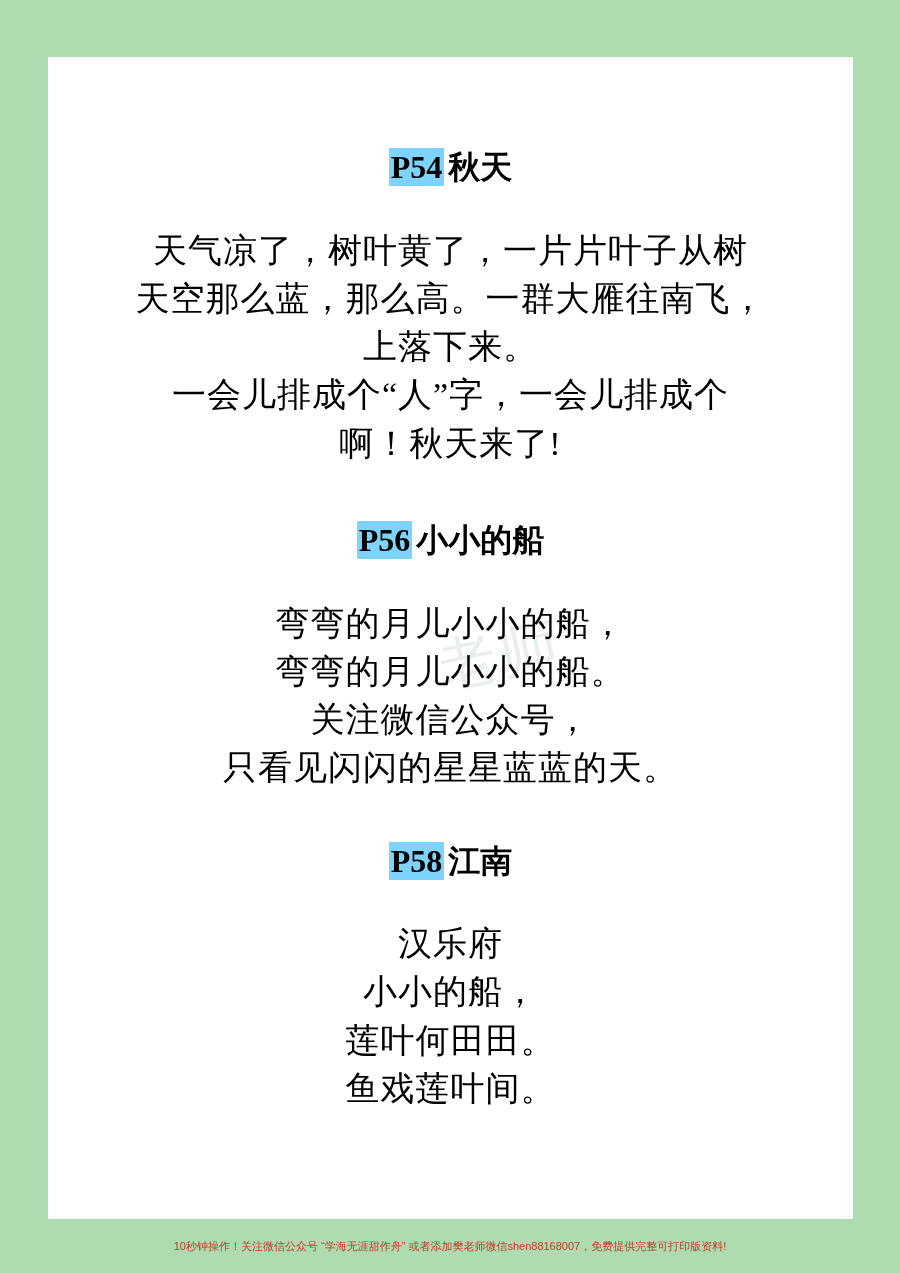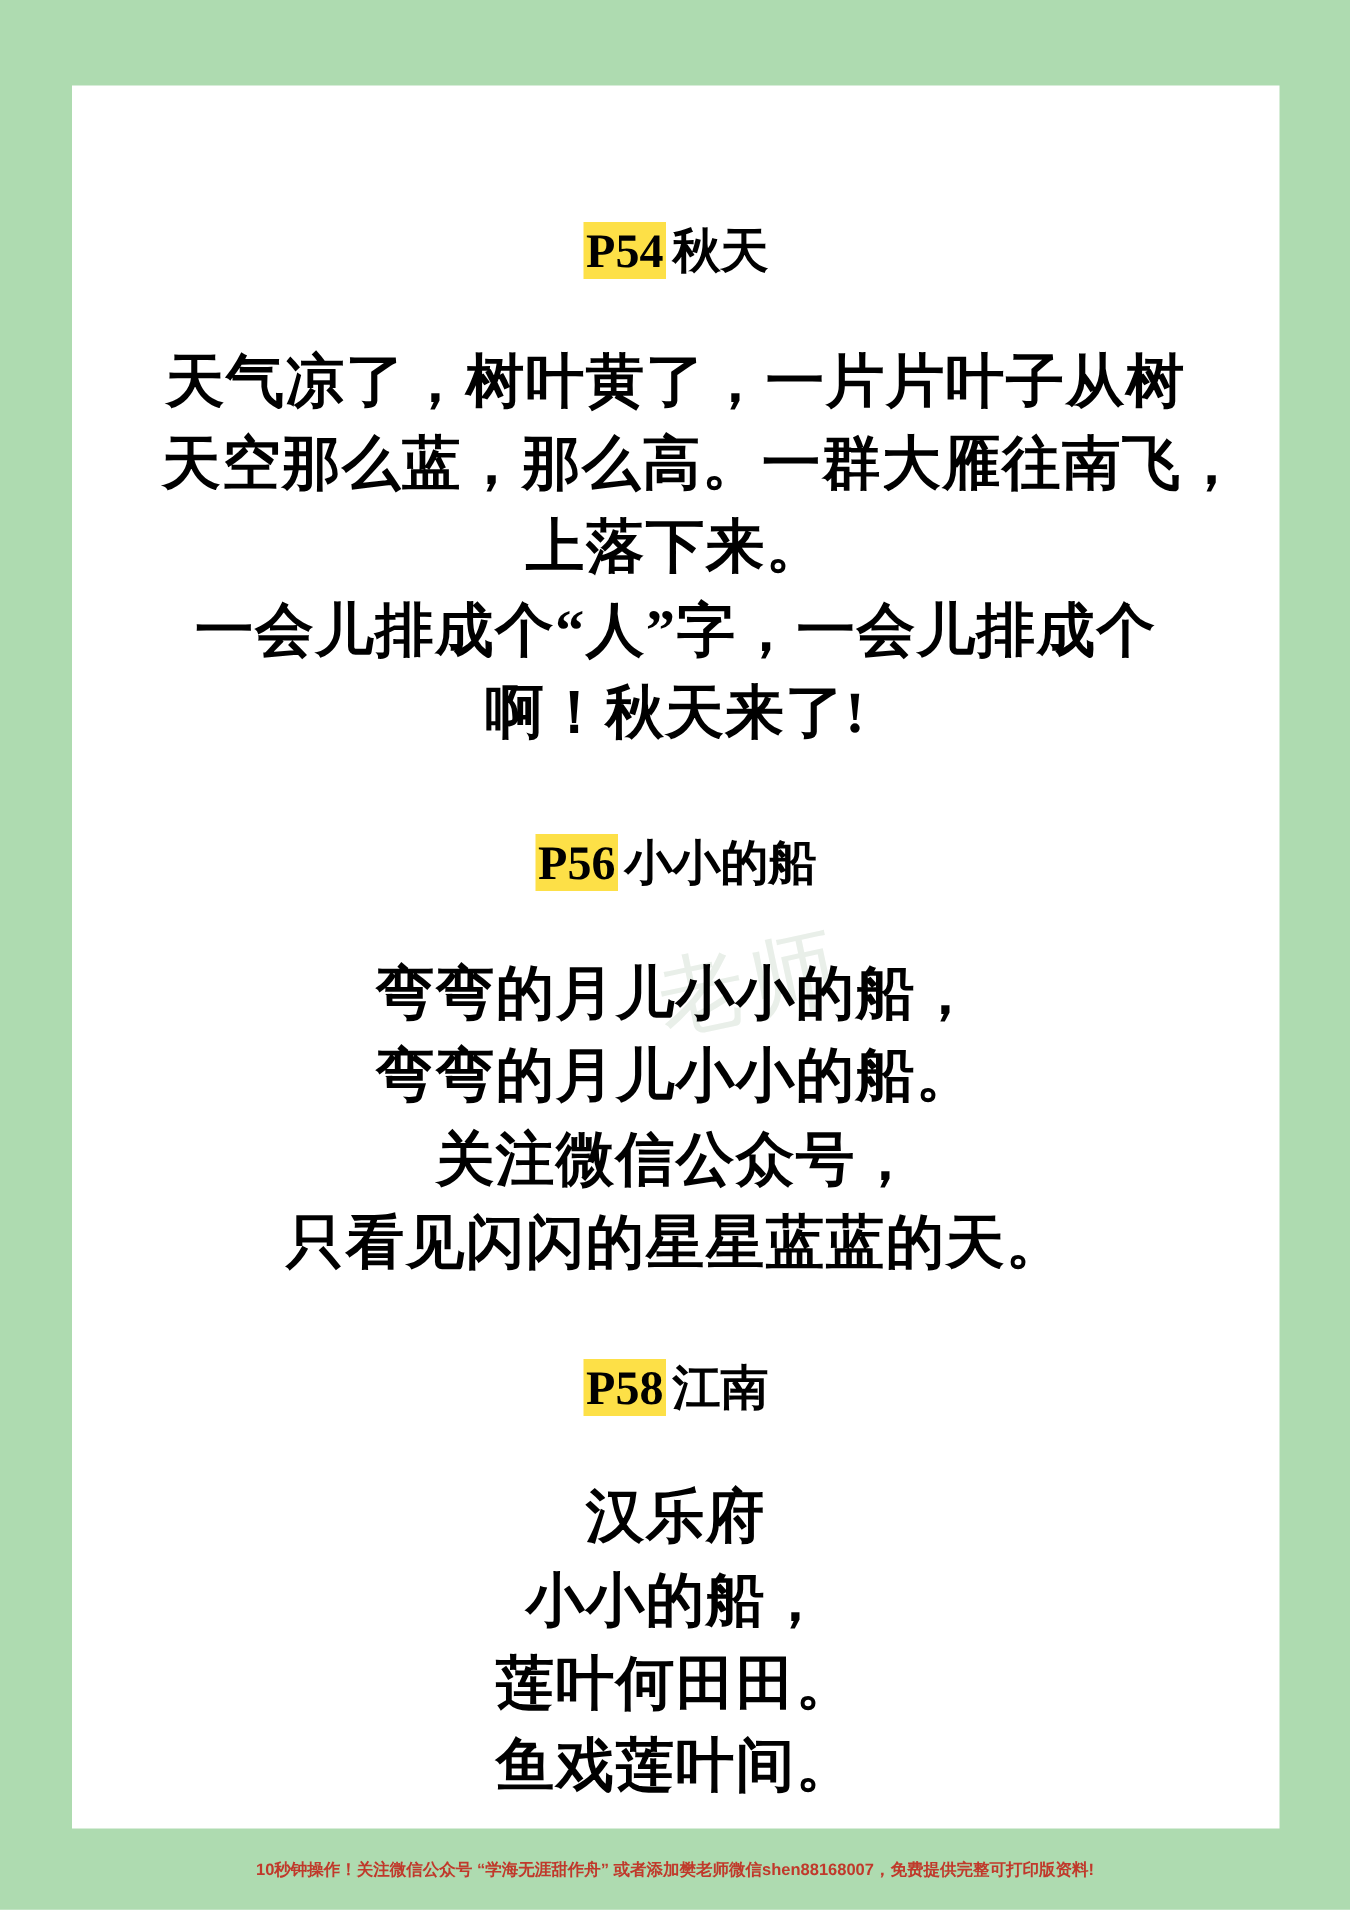--- a/index.html
+++ b/index.html
@@ -59,29 +59,29 @@
   }
   .sec-title {
     font-size: 32px;
     font-weight: bold;
     line-height: 1.3;
     color: #000;
     margin: 0 0 38px 0;
     text-align: center;
   }
   .sec-title .pnum {
-    background: #fde047;
+    background: #7dd3fc;
     padding: 1px 2px;
   }
   .sec-title .tname {
     padding-left: 4px;
   }
   .poem-line {
-    font-size: 39px;
-    font-weight: bold;
+    font-size: 34px;
+    font-weight: normal;
     line-height: 1.42;
     color: #000;
     letter-spacing: 1px;
     white-space: nowrap;
   }
   .sec-gap-1 { height: 52px; }
   .sec-gap-2 { height: 48px; }
   .sec-title-2 { margin-top: 0; }
   .footer-bar {
     position: absolute;
@@ -92,21 +92,20 @@
     display: flex;
     align-items: center;
     justify-content: center;
   }
   .footer-text {
     font-size: 11px;
     color: #c0392b;
     font-family: "Liberation Sans", sans-serif;
     white-space: nowrap;
     letter-spacing: 0px;
-    font-weight: bold;
   }
 </style>
 </head>
 <body>
 
 <div class="page-wrap">
 
   <div class="paper">
     <div class="watermark">老师</div>
 

